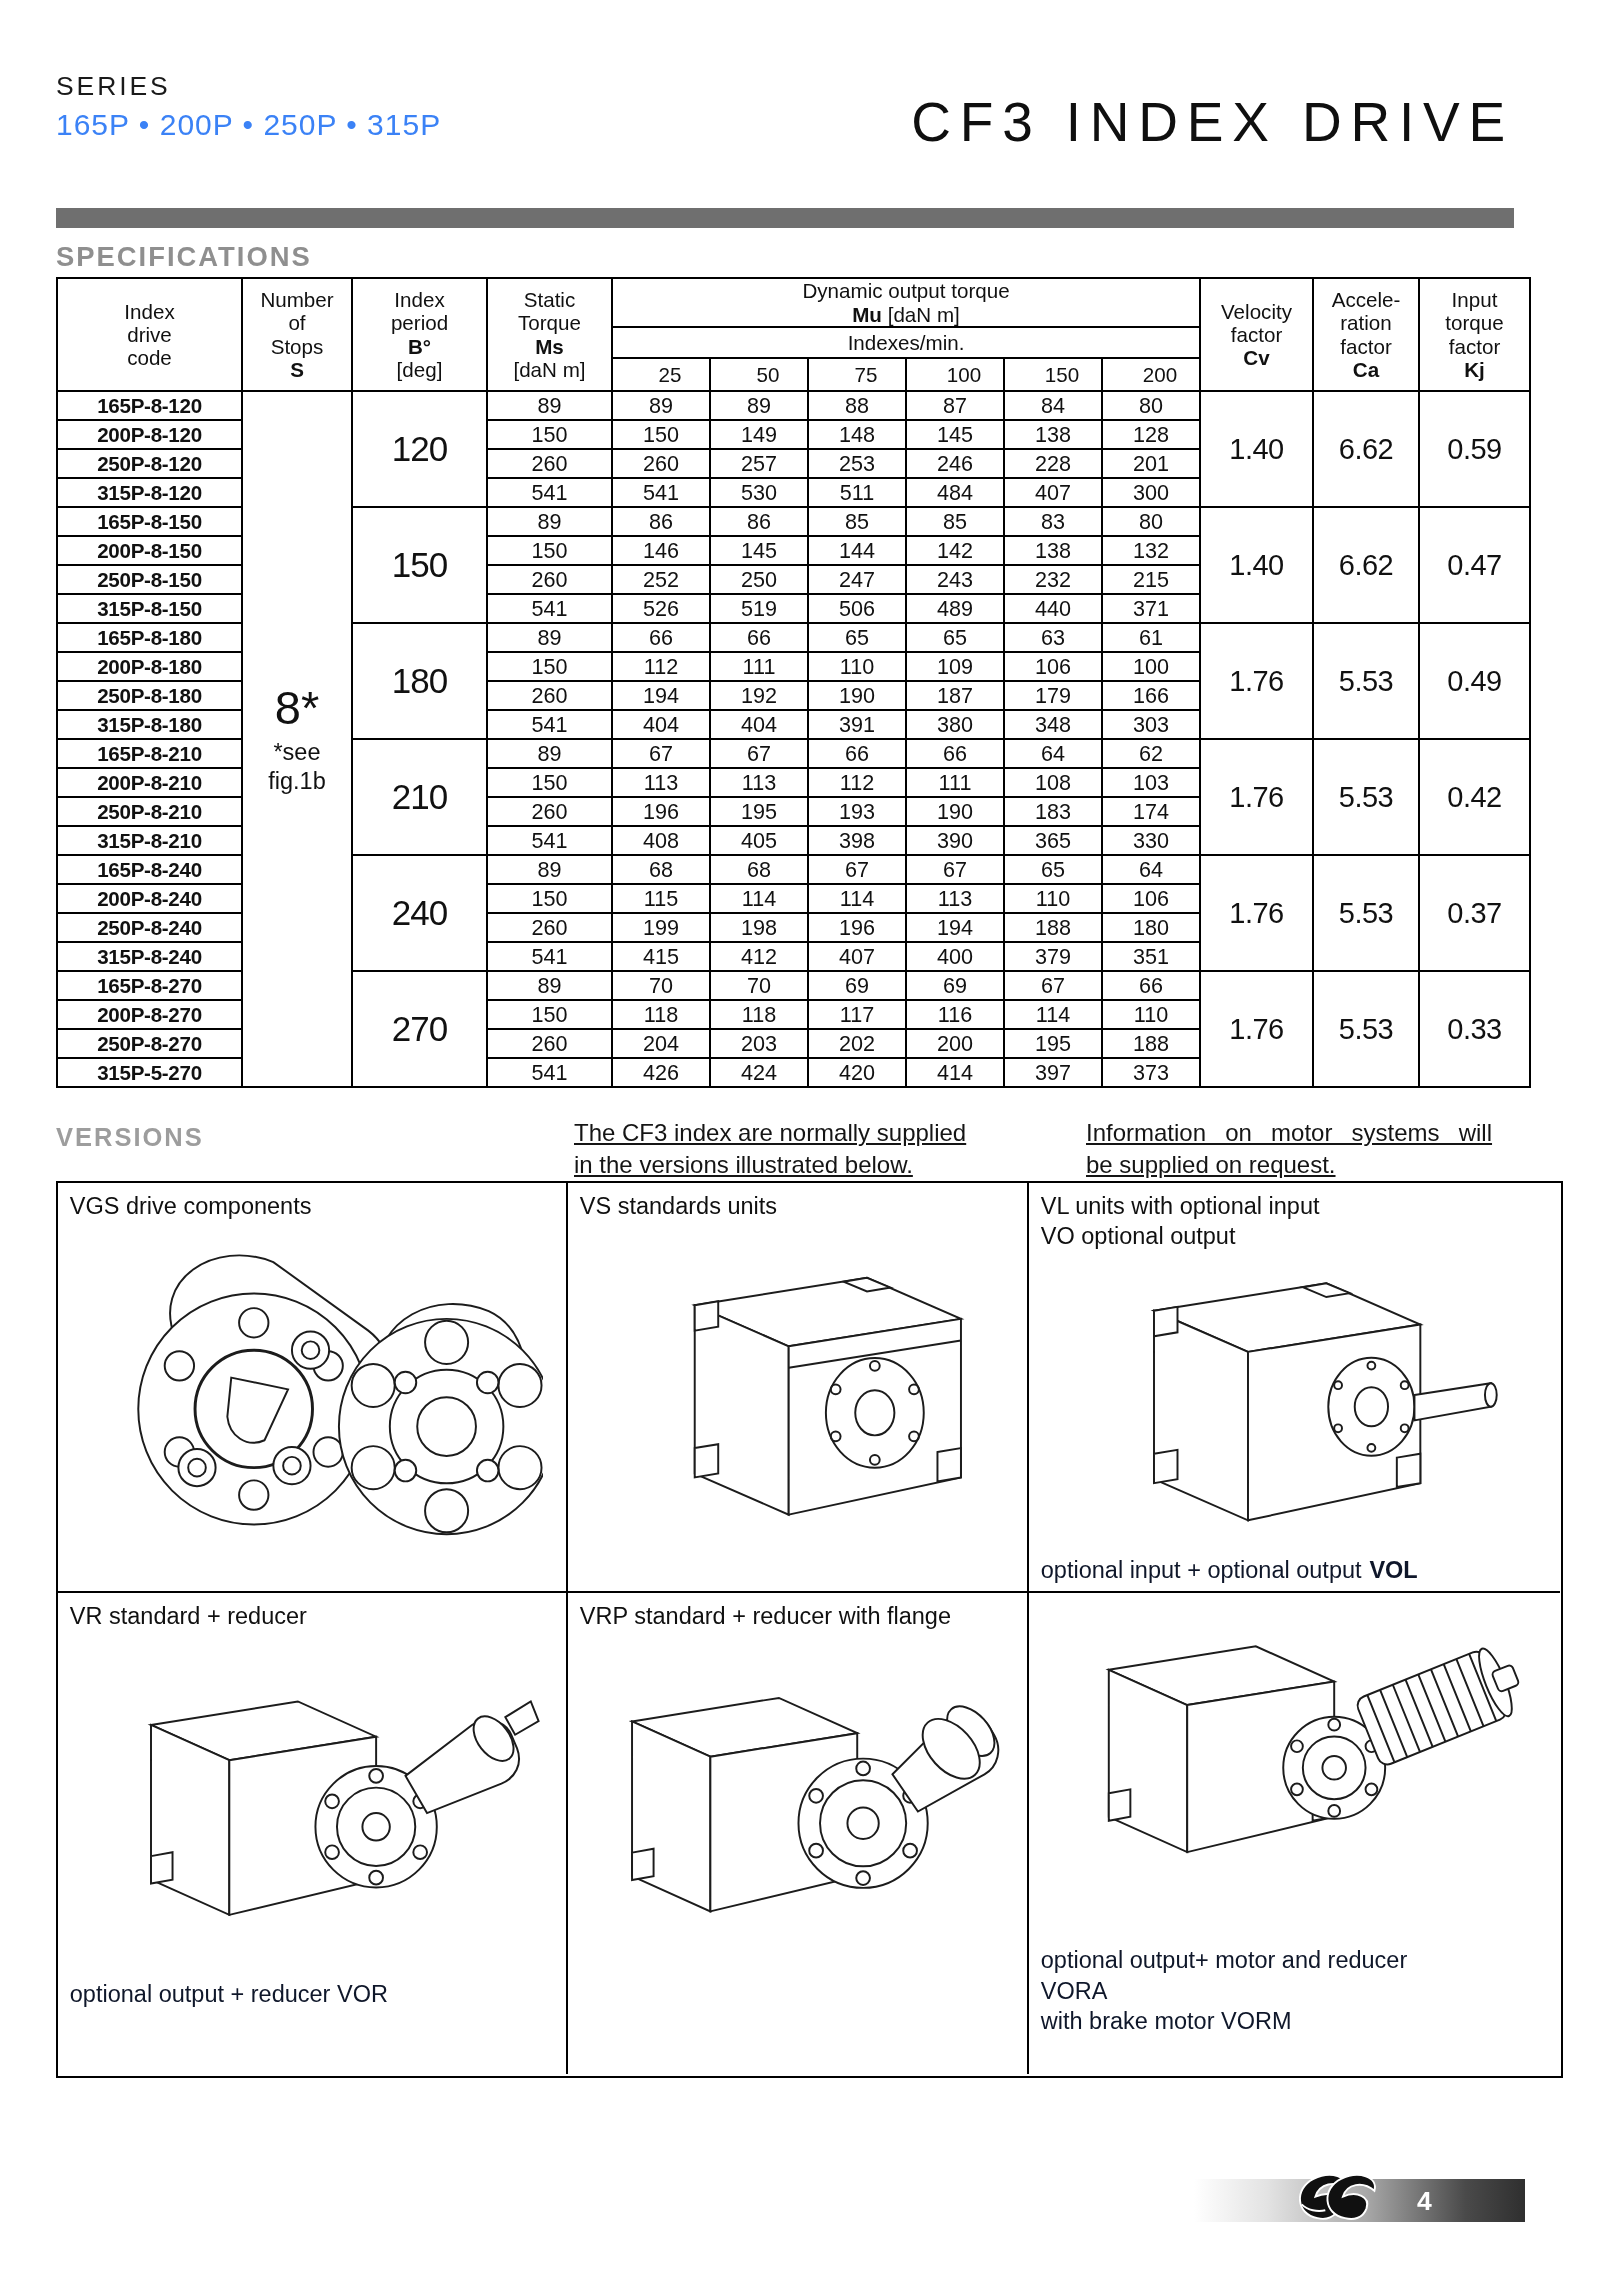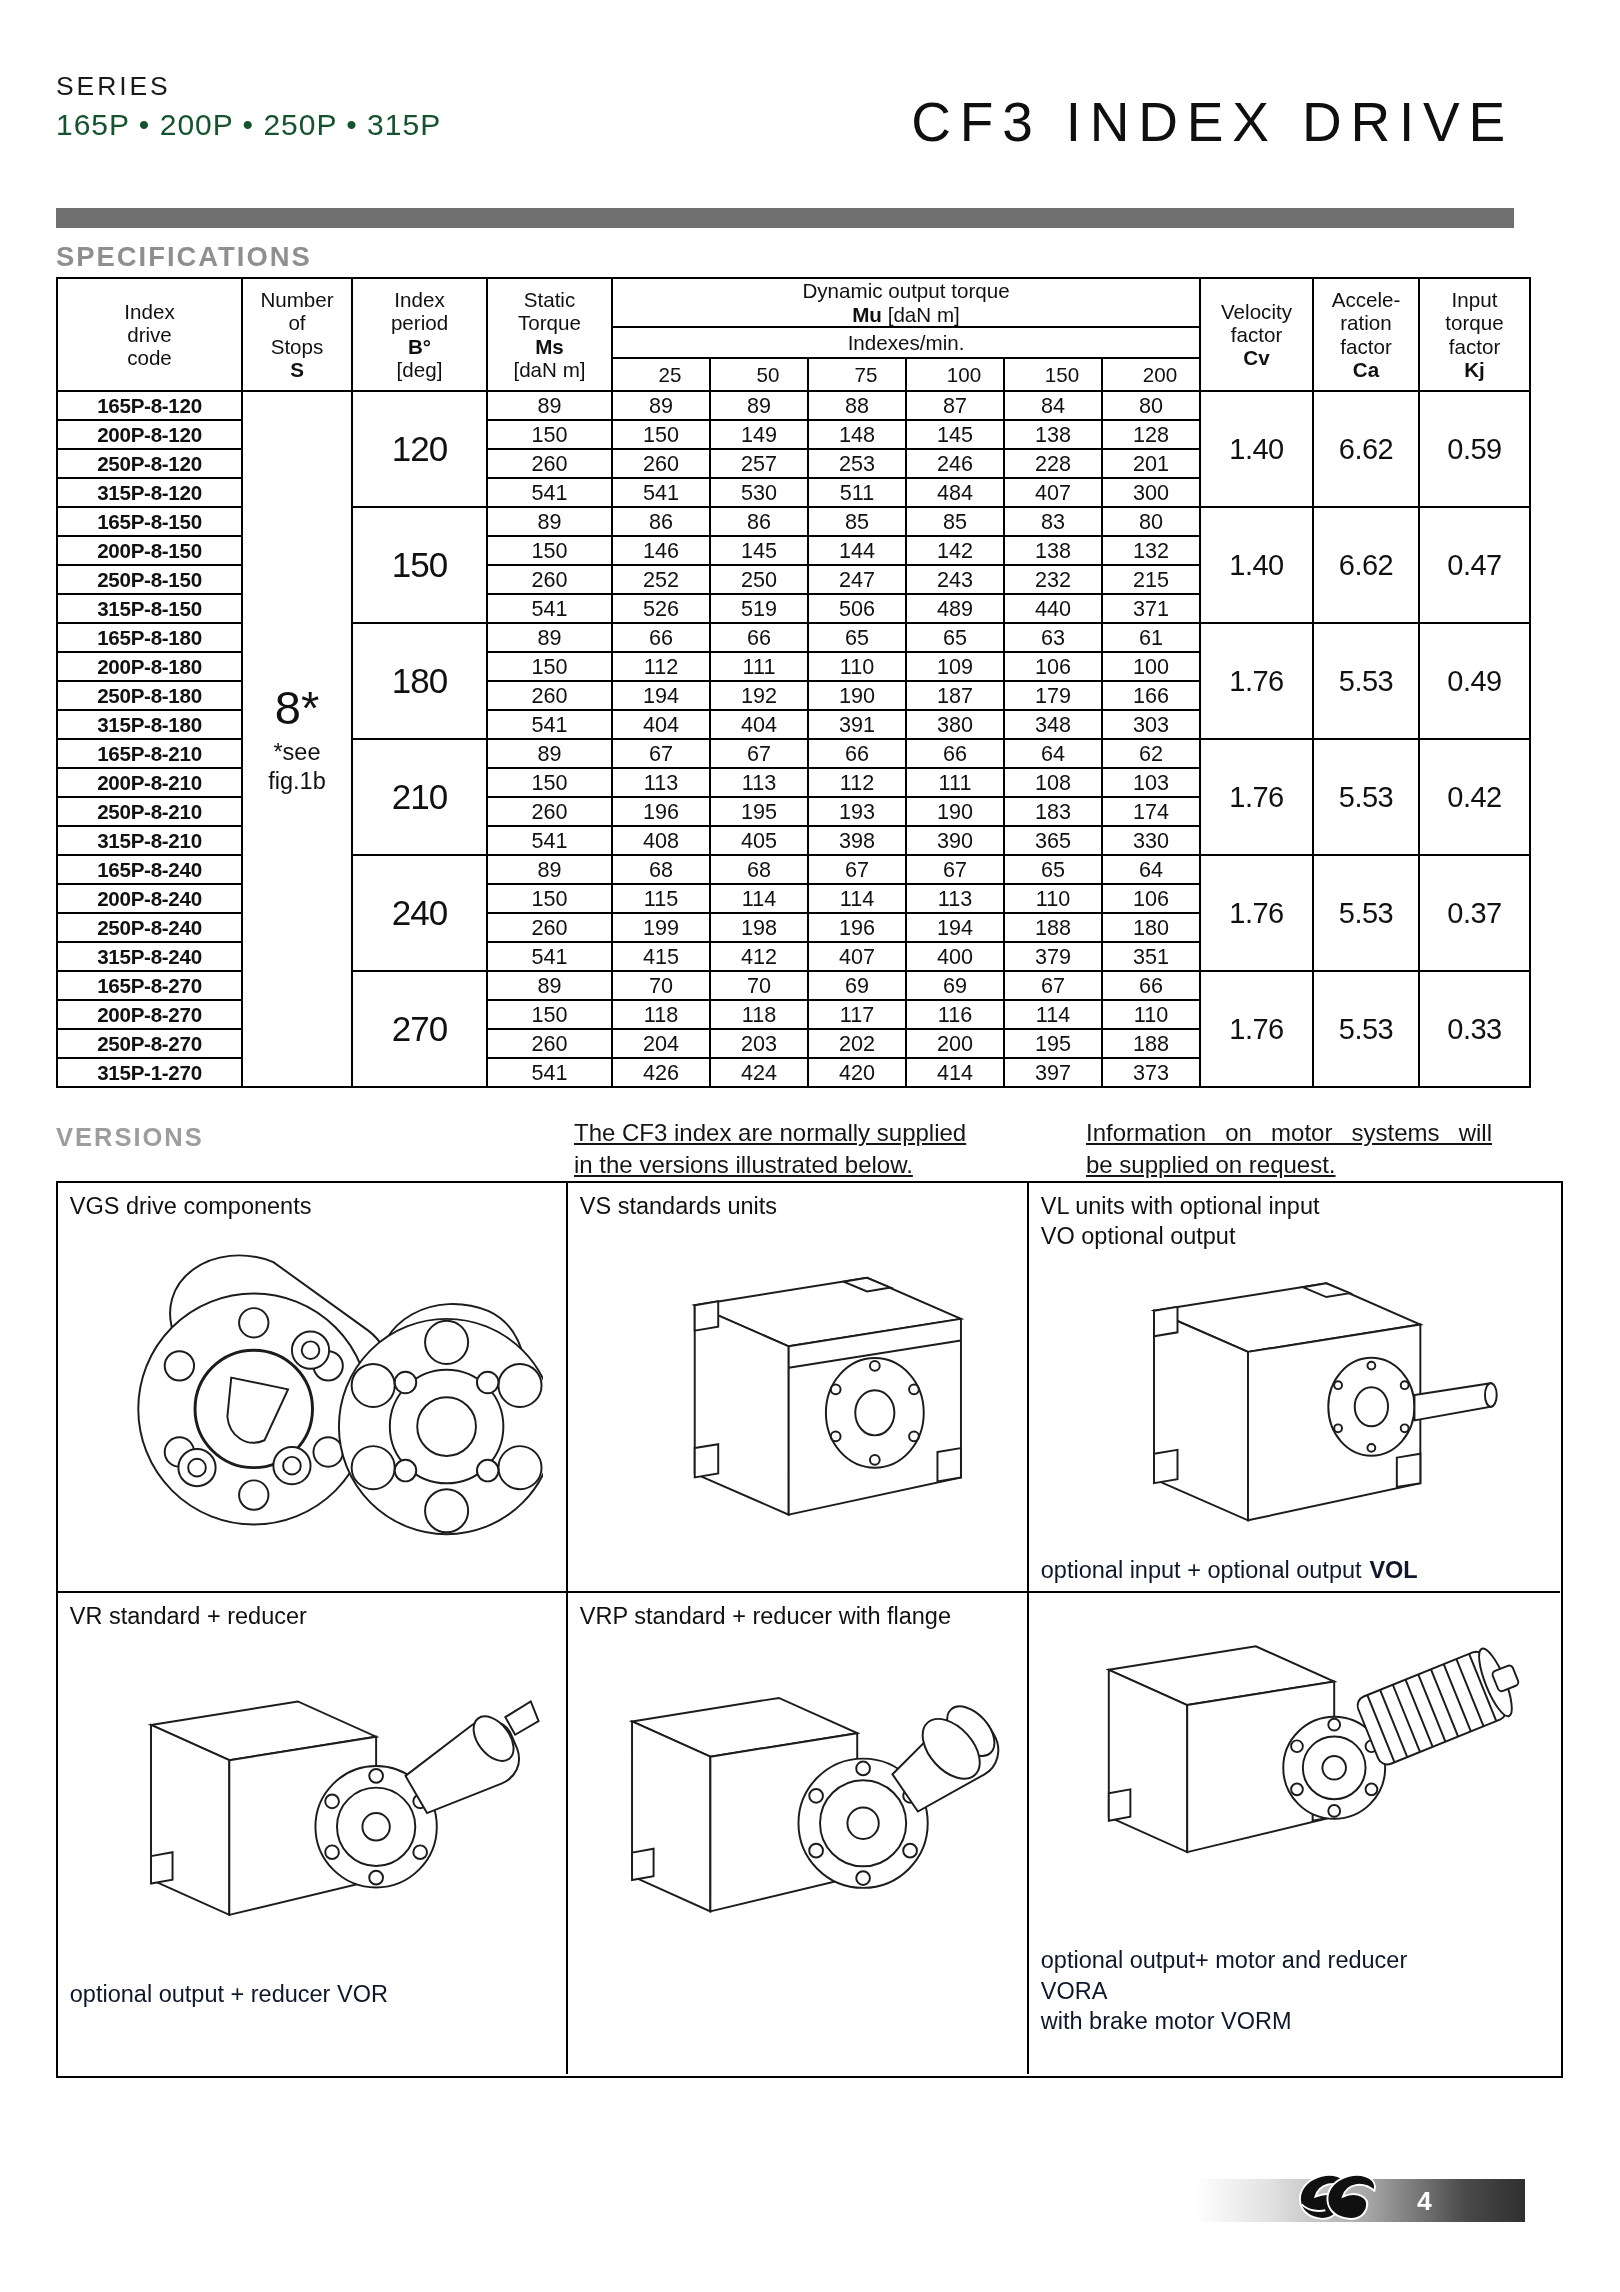--- a/index.html
+++ b/index.html
@@ -2,21 +2,21 @@
 <html><head>
 <meta charset="utf-8">
 <style>
   html,body{margin:0;padding:0;background:#fff;}
   body{width:1620px;height:2293px;position:relative;font-family:"Liberation Sans",sans-serif;color:#111;overflow:hidden;}
   .pre{white-space:pre-line;}
 
   
   .hdr{position:absolute;left:56px;top:71px;}
   .series-label{font-size:26.5px;letter-spacing:2.9px;color:#1a1a1a;}
-  .series-models{font-size:30px;letter-spacing:1px;margin-top:5.9px;color:#14532d;}
+  .series-models{font-size:30px;letter-spacing:1px;margin-top:5.9px;color:#3b82f6;}
   .doc-title{position:absolute;right:106px;top:90px;font-size:55px;letter-spacing:8.8px;color:#0f0f0f;white-space:nowrap;}
   .hdr-bar{position:absolute;left:56px;top:208px;width:1458px;height:19.6px;background:#6f6f6f;}
 
   .spec-heading{position:absolute;left:56px;top:241px;font-size:27.4px;font-weight:bold;letter-spacing:2px;color:#8f8f8f;}
 
   
   .spec-table{position:absolute;left:56px;top:277px;width:1473px;border-collapse:collapse;table-layout:fixed;border:2.9px solid #000;}
   .spec-table th,.spec-table td{border:2px solid #000;text-align:center;vertical-align:middle;padding:0 2px;overflow:hidden;}
   .spec-table thead th{font-weight:normal;font-size:20.6px;line-height:1.12;}
   .spec-table thead tr:nth-child(1){height:49px;}
@@ -399,21 +399,21 @@
         <td class="code">250P-8-270</td>
         <td class="ms">260</td>
         <td class="val">204</td>
         <td class="val">203</td>
         <td class="val">202</td>
         <td class="val">200</td>
         <td class="val">195</td>
         <td class="val">188</td>
       </tr>
       <tr class="group-end">
-        <td class="code">315P-1-270</td>
+        <td class="code">315P-5-270</td>
         <td class="ms">541</td>
         <td class="val">426</td>
         <td class="val">424</td>
         <td class="val">420</td>
         <td class="val">414</td>
         <td class="val">397</td>
         <td class="val">373</td>
       </tr>
     </tbody>
 </table>

